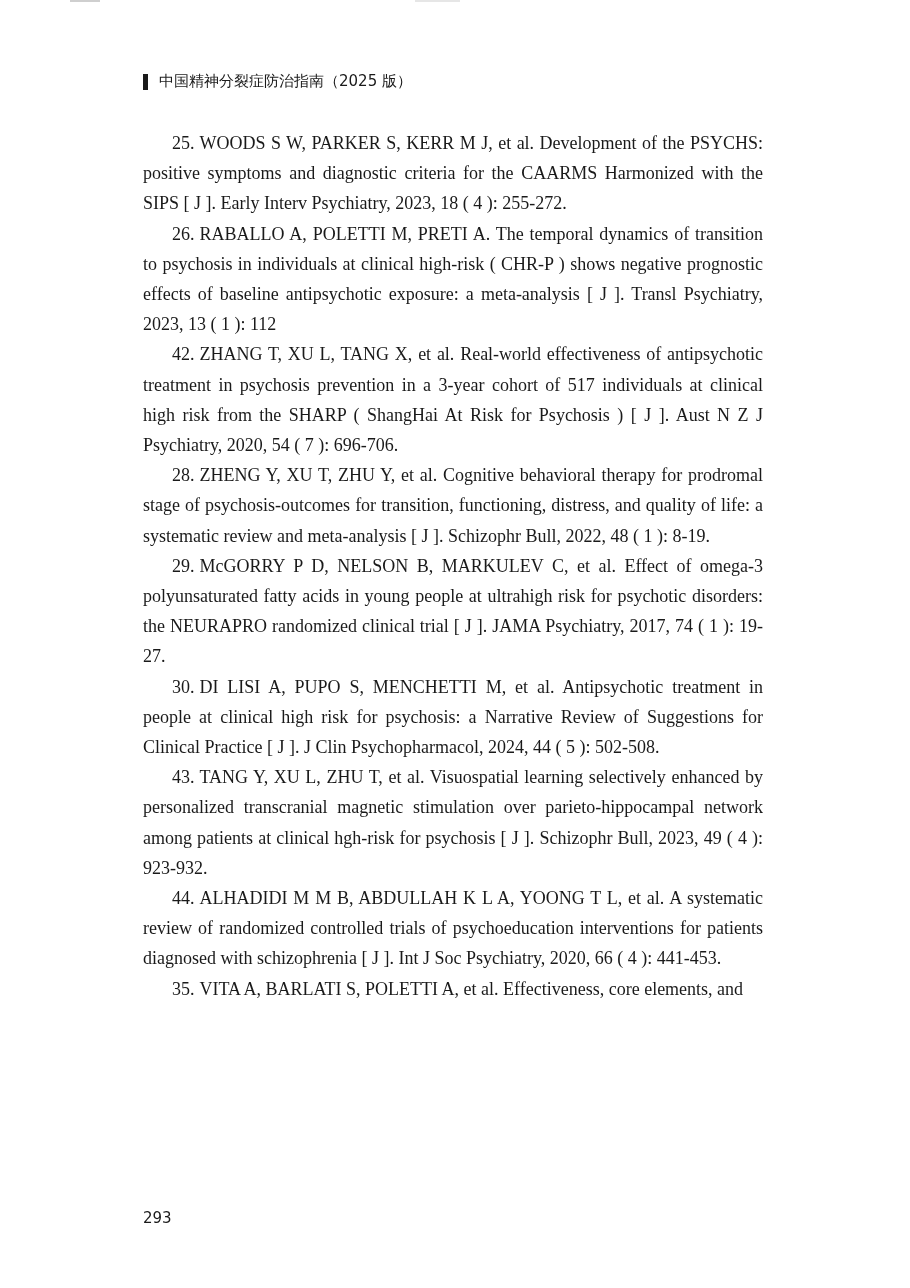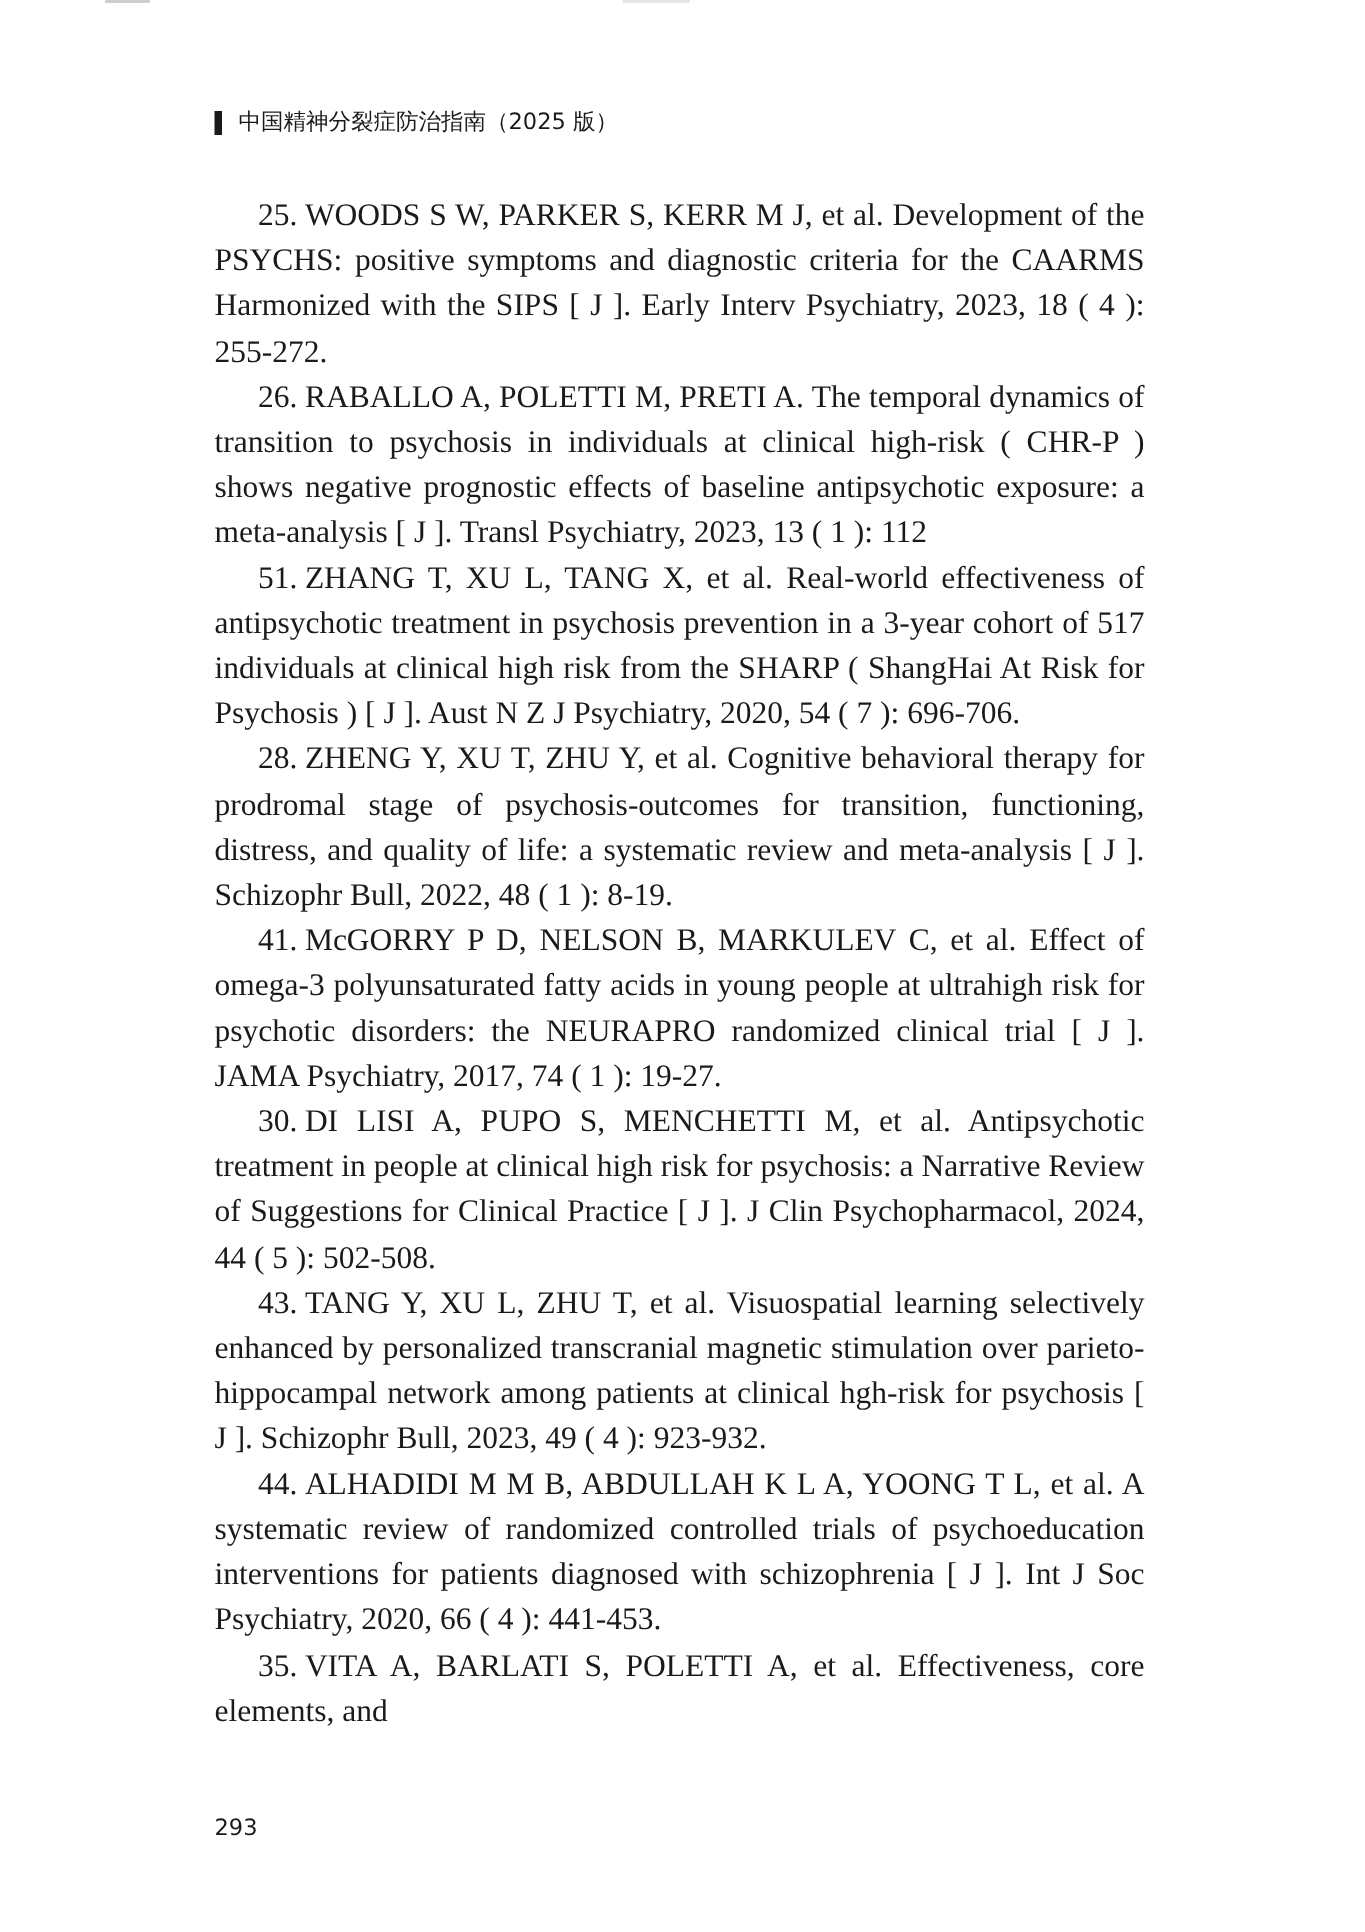--- a/index.html
+++ b/index.html
@@ -38,21 +38,21 @@
       background: #1a1a1a;
       margin-right: 11px;
     }
     .refs {
       position: absolute;
       left: 143px;
       top: 128px;
       width: 620px;
     }
     .ref {
-      font-size: 21px;
+      font-size: 18px;
       line-height: 30.2px;
       text-align: justify;
       text-indent: 29px;
       margin: 0;
     }
     .ref .ref-num {
       margin-right: 5px;
     }
     .page-number {
       position: absolute;
@@ -77,23 +77,23 @@
   <div class="scan-mark" style="left:415px;width:45px;background:#e6e6e6;"></div>
 
   <div class="running-header">
     <span class="header-marker"></span>
     <span>中国精神分裂症防治指南（2025 版）</span>
   </div>
 
   <div class="refs">
     <p class="ref"><span class="ref-num">25.</span><span>WOODS S W, PARKER S, KERR M J, et al. Development of the PSYCHS: positive symptoms and diagnostic criteria for the CAARMS Harmonized with the SIPS [ J ]. Early Interv Psychiatry, 2023, 18 ( 4 ): 255-272.</span></p>
     <p class="ref"><span class="ref-num">26.</span><span>RABALLO A, POLETTI M, PRETI A. The temporal dynamics of transition to psychosis in individuals at clinical high-risk ( CHR-P ) shows negative prognostic effects of baseline antipsychotic exposure: a meta-analysis [ J ]. Transl Psychiatry, 2023, 13 ( 1 ): 112</span></p>
-    <p class="ref"><span class="ref-num">51.</span><span>ZHANG T, XU L, TANG X, et al. Real-world effectiveness of antipsychotic treatment in psychosis prevention in a 3-year cohort of 517 individuals at clinical high risk from the SHARP ( ShangHai At Risk for Psychosis ) [ J ]. Aust N Z J Psychiatry, 2020, 54 ( 7 ): 696-706.</span></p>
+    <p class="ref"><span class="ref-num">42.</span><span>ZHANG T, XU L, TANG X, et al. Real-world effectiveness of antipsychotic treatment in psychosis prevention in a 3-year cohort of 517 individuals at clinical high risk from the SHARP ( ShangHai At Risk for Psychosis ) [ J ]. Aust N Z J Psychiatry, 2020, 54 ( 7 ): 696-706.</span></p>
     <p class="ref"><span class="ref-num">28.</span><span>ZHENG Y, XU T, ZHU Y, et al. Cognitive behavioral therapy for prodromal stage of psychosis-outcomes for transition, functioning, distress, and quality of life: a systematic review and meta-analysis [ J ]. Schizophr Bull, 2022, 48 ( 1 ): 8-19.</span></p>
-    <p class="ref"><span class="ref-num">41.</span><span>McGORRY P D, NELSON B, MARKULEV C, et al. Effect of omega-3 polyunsaturated fatty acids in young people at ultrahigh risk for psychotic disorders: the NEURAPRO randomized clinical trial [ J ]. JAMA Psychiatry, 2017, 74 ( 1 ): 19-27.</span></p>
+    <p class="ref"><span class="ref-num">29.</span><span>McGORRY P D, NELSON B, MARKULEV C, et al. Effect of omega-3 polyunsaturated fatty acids in young people at ultrahigh risk for psychotic disorders: the NEURAPRO randomized clinical trial [ J ]. JAMA Psychiatry, 2017, 74 ( 1 ): 19-27.</span></p>
     <p class="ref"><span class="ref-num">30.</span><span>DI LISI A, PUPO S, MENCHETTI M, et al. Antipsychotic treatment in people at clinical high risk for psychosis: a Narrative Review of Suggestions for Clinical Practice [ J ]. J Clin Psychopharmacol, 2024, 44 ( 5 ): 502-508.</span></p>
     <p class="ref"><span class="ref-num">43.</span><span>TANG Y, XU L, ZHU T, et al. Visuospatial learning selectively enhanced by personalized transcranial magnetic stimulation over parieto-hippocampal network among patients at clinical hgh-risk for psychosis [ J ]. Schizophr Bull, 2023, 49 ( 4 ): 923-932.</span></p>
     <p class="ref"><span class="ref-num">44.</span><span>ALHADIDI M M B, ABDULLAH K L A, YOONG T L, et al. A systematic review of randomized controlled trials of psychoeducation interventions for patients diagnosed with schizophrenia [ J ]. Int J Soc Psychiatry, 2020, 66 ( 4 ): 441-453.</span></p>
     <p class="ref"><span class="ref-num">35.</span><span>VITA A, BARLATI S, POLETTI A, et al. Effectiveness, core elements, and</span></p>
   </div>
 
   <div class="page-number">293</div>
 </div>
 
 </body></html>

